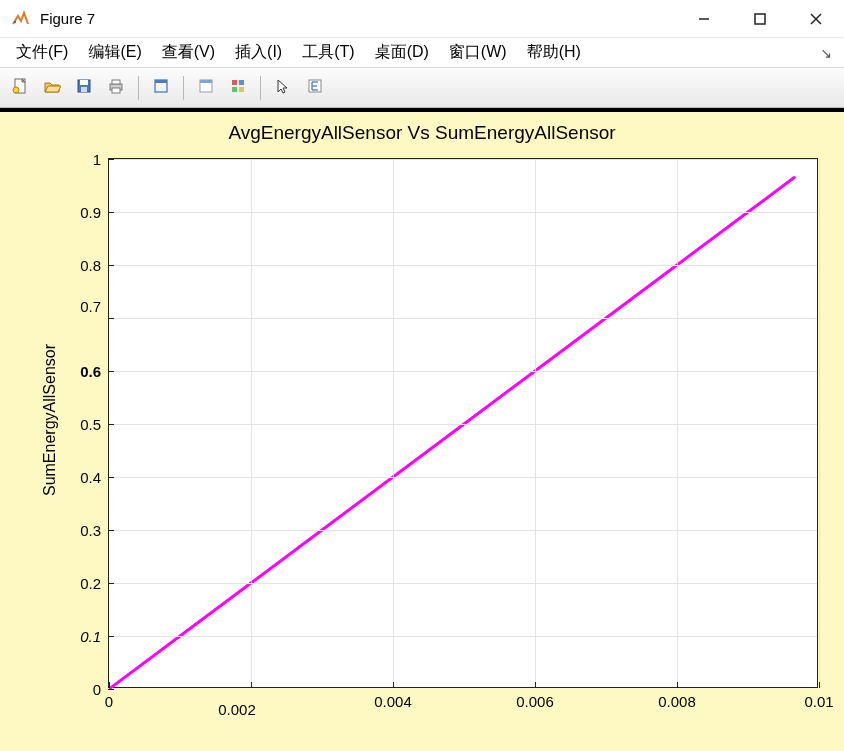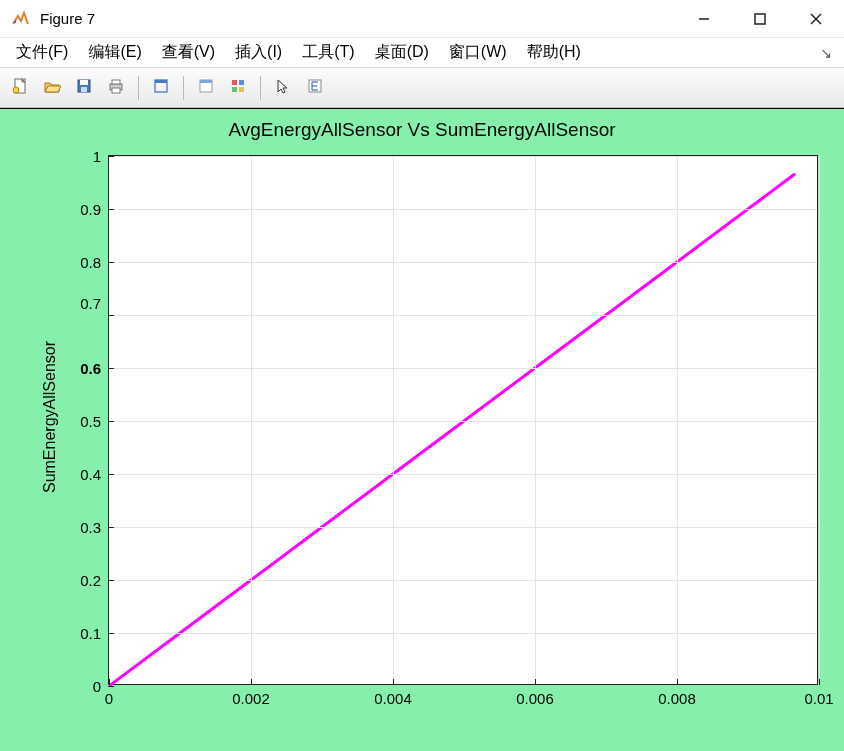--- a/index.html
+++ b/index.html
@@ -68,22 +68,22 @@
     width: 1px; height: 24px;
     background: #b8b8b8;
     margin: 0 4px;
   }
 
   
   .figure-body {
     position: relative;
     width: 844px;
     height: 643px; 
-    background: #86efac;
-    border-top: 1px solid #000000;
+    background: #fef9c3;
+    border-top: 4px solid #000000;
   }
   .chart-wrap {
     position: absolute;
     left: 8px; top: 8px; right: 8px; bottom: 8px;
   }
   .chart-title {
     text-align: center;
     font-size: 19px;
     font-weight: normal;
     color: #000;
@@ -294,21 +294,21 @@
 
     <div class="plotbox" id="plotbox">
 
       <svg class="data-line" id="data-svg" width="710" height="530">
           <path d="M0 530 L71 477 L142 424 L213 371 L284 318 L355 265 L426 212 L496.99999999999994 159 L568 106 L638.9999999999999 53 L685.1500000000001 18.55000000000001 " fill="none" stroke="#ff00ff" stroke-width="3" stroke-linecap="round"></path>
         </svg>
     <div class="tick-y" style="top: 530px;"></div>
         <div class="ytick-label" style="top: 530px;">0</div>
         <div class="gridline-h" style="top: 477px;"></div>
         <div class="tick-y" style="top: 477px;"></div>
-        <div class="ytick-label" style="top: 477px;">0.1</div>
+        <div class="ytick-label" style="top: 477px; font-style: italic;">0.1</div>
         <div class="gridline-h" style="top: 424px;"></div>
         <div class="tick-y" style="top: 424px;"></div>
         <div class="ytick-label" style="top: 424px;">0.2</div>
         <div class="gridline-h" style="top: 371px;"></div>
         <div class="tick-y" style="top: 371px;"></div>
         <div class="ytick-label" style="top: 371px;">0.3</div>
         <div class="gridline-h" style="top: 318px;"></div>
         <div class="tick-y" style="top: 318px;"></div>
         <div class="ytick-label" style="top: 318px;">0.4</div>
         <div class="gridline-h" style="top: 265px;"></div>
@@ -326,21 +326,21 @@
         <div class="gridline-h" style="top: 53px;"></div>
         <div class="tick-y" style="top: 53px;"></div>
         <div class="ytick-label" style="top: 53px;">0.9</div>
         <div class="gridline-h" style="top: 0px;"></div>
         <div class="tick-y" style="top: 0px;"></div>
         <div class="ytick-label" style="top: 0px;">1</div>
         <div class="tick-x" style="left: 0px;"></div>
         <div class="xtick-label" style="left: 0px;">0</div>
         <div class="gridline-v" style="left: 142px;"></div>
         <div class="tick-x" style="left: 142px;"></div>
-        <div class="xtick-label" style="left: 142px;">0.002</div>
+        <div class="xtick-label" style="left: 128px; margin-top: 8px;">0.002</div>
         <div class="gridline-v" style="left: 284px;"></div>
         <div class="tick-x" style="left: 284px;"></div>
         <div class="xtick-label" style="left: 284px;">0.004</div>
         <div class="gridline-v" style="left: 426px;"></div>
         <div class="tick-x" style="left: 426px;"></div>
         <div class="xtick-label" style="left: 426px;">0.006</div>
         <div class="gridline-v" style="left: 568px;"></div>
         <div class="tick-x" style="left: 568px;"></div>
         <div class="xtick-label" style="left: 568px;">0.008</div>
         <div class="gridline-v" style="left: 710px;"></div>

